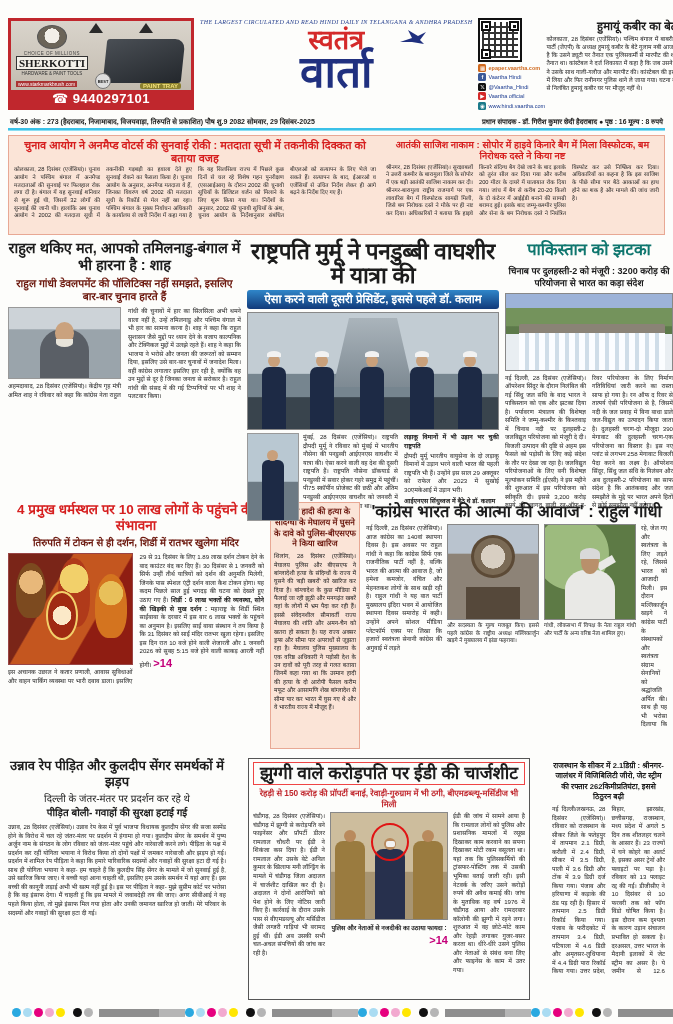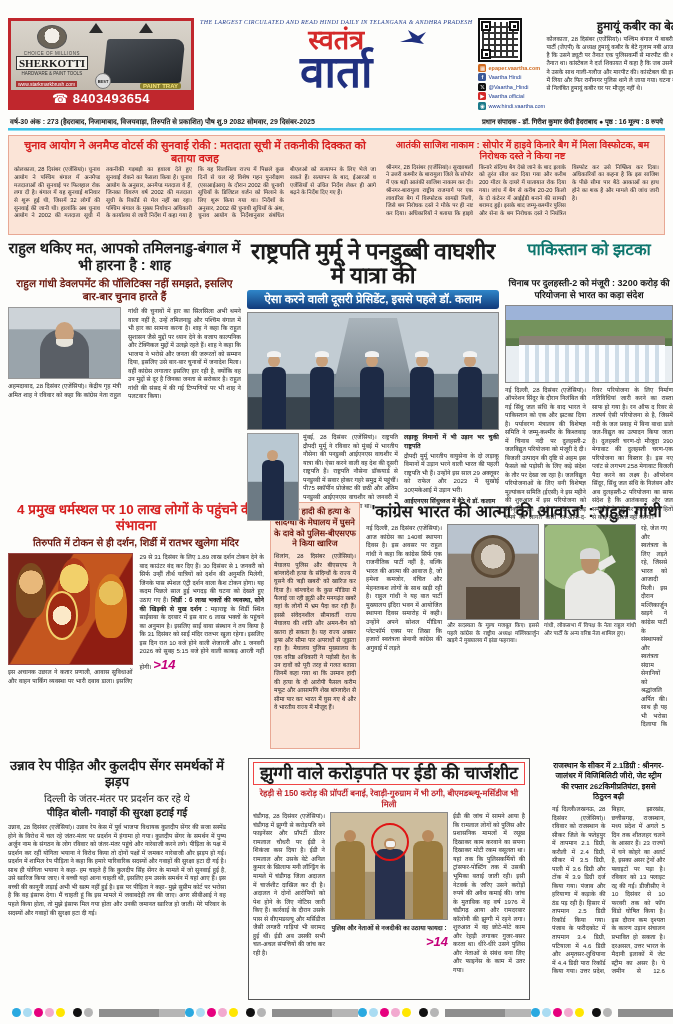--- a/index.html
+++ b/index.html
@@ -53,21 +53,21 @@
   .strip { margin-top:4px; background:#fbe4d7; border:1px solid #e8a894; padding:3px 5px; display:flex; gap:10px; height:100px; }
   .strip h2 { color:#d61f1f; font-weight:bold; }
   .strip-left { width:57%; } .strip-right { width:43%; }
   .strip-left h2 { font-size:11px; text-align:center; line-height:1.15; }
   .strip-right h2 { font-size:9.5px; text-align:center; line-height:1.2; }
   .strip p { font-size:5.7px; line-height:1.35; text-align:justify; margin-top:2px; overflow:hidden; }
   .strip-left p { column-count:4; column-gap:6px; height:72px; }
   .strip-right p { column-count:3; column-gap:6px; height:72px; }
   
   .bodytxt { font-size:6.1px; line-height:1.4; text-align:justify; color:#222; }
-  .jump { color:#c4007a; font-weight:bold; font-size:13px;font-style:italic; }
+  .jump { color:#c4007a; font-weight:bold; font-size:11px; }
   
   .row2 { display:grid; grid-template-columns:233px 252px 168px; gap:6px; margin-top:5px; height:256px; }
   .art-shah h1 { font-size:14.5px; text-align:center; line-height:1.2; }
   .art-shah .sub { font-size:10.5px; font-weight:bold; color:#6d1a10; text-align:center; line-height:1.25; margin-top:2px; }
   .art-shah .cols { column-count:2; column-gap:7px; height:178px; margin-top:4px; overflow:hidden; }
   .shah-photo { width:100%; height:72px; background:linear-gradient(180deg,#cdd3d8 0 30%,#9aa4ab 31% 100%); position:relative; border:1px solid #999; margin-bottom:3px; }
   .shah-photo .fig { position:absolute; left:28%; bottom:0; width:44%; height:70%; background:#5a5f66; border-radius:45% 45% 0 0; }
   .shah-photo .head { position:absolute; left:41%; bottom:48%; width:18%; height:32%; background:#caa27e; border-radius:50%; }
   .shah-photo .beard { position:absolute; left:42%; bottom:44%; width:16%; height:12%; background:#e8e4da; border-radius:0 0 50% 50%; }
   .art-prez h1 { font-size:22.5px; text-align:center; line-height:1.05; letter-spacing:-.3px; }
@@ -78,21 +78,21 @@
   .sailor { position:absolute; bottom:0; width:24px; height:62px; background:#1d2a45; border-radius:7px 7px 0 0; }
   .sailor:before { content:""; position:absolute; top:-12px; left:6px; width:12px; height:12px; border-radius:50%; background:#c9a07b; }
   .sailor:after { content:""; position:absolute; top:-16px; left:5px; width:14px; height:6px; border-radius:50% 50% 0 0; background:#f2f2f2; }
   .prez-body { display:flex; gap:4px; margin-top:3px; }
   .officer-photo { width:52px; height:88px; flex:none; border:1px solid #999; position:relative; background:linear-gradient(180deg,#b9c8d2 0 55%,#6c7a84 56% 100%); }
   .officer-photo .fig { position:absolute; left:14px; bottom:0; width:22px; height:60px; background:#1d2a45; border-radius:6px 6px 0 0; }
   .officer-photo .fig:before { content:""; position:absolute; top:-10px; left:5px; width:11px; height:11px; border-radius:50%; background:#c9a07b; }
   .prez-cols { column-count:2; column-gap:6px; height:88px; overflow:hidden; flex:1; }
   .prez-cols h4 { font-size:6.3px; font-weight:bold; margin:2px 0 1px 0; }
   .art-pak h1 { font-size:16.5px; color:#0f766e; text-align:center; line-height:1.1; }
-  .art-pak .sub { font-size:9px; font-weight:bold; text-align:center; line-height:1.3; margin-top:20px; }
+  .art-pak .sub { font-size:9px; font-weight:bold; text-align:center; line-height:1.3; margin-top:8px; }
   .dam-photo { width:100%; height:78px; margin-top:3px; border:1px solid #888; position:relative; overflow:hidden;
     background:linear-gradient(180deg,#9db3d8 0 18%,#74935c 19% 42%,#5d7a4a 43% 52%,#e9eef2 53% 100%); }
   .dam-photo .wall { position:absolute; left:8%; right:4%; top:40%; height:14%; background:#8a8376; border-radius:2px; }
   .dam-photo .water { position:absolute; left:8%; right:4%; top:52%; bottom:0; background:repeating-linear-gradient(90deg,#fbfdff 0 6px,#cfdde8 6px 10px); }
   .art-pak .cols { column-count:2; column-gap:6px; height:148px; margin-top:3px; overflow:hidden; }
   
   .row3 { display:grid; grid-template-columns:256px 90px auto; gap:6px; margin-top:6px; height:244px; }
   .art-temple h1 { color:#d61f1f; font-size:13.5px; text-align:center; line-height:1.15; }
   .art-temple .sub { color:#6d1a10; font-size:10px; font-weight:bold; text-align:center; margin-top:2px; }
   .art-temple .cols { column-count:2; column-gap:7px; height:196px; margin-top:4px; overflow:hidden; }
@@ -167,21 +167,21 @@
         <div class="ad-tiger"></div>
         <div class="ad-choice">CHOICE OF MILLIONS</div>
         <div class="ad-brand">SHERKOTTI</div>
         <div class="ad-sub">HARDWARE &amp; PAINT TOOLS</div>
       </div>
       <div class="ad-site">www.starkmarkbrush.com</div>
       <div class="ad-badge">BEST</div>
       <div class="ad-product">PAINT TRAY</div>
       <div class="ad-phonebar">
         <span>☎</span>
-        <span>8403493654</span>
+        <span>9440297101</span>
       </div>
     </div>
 
     <div class="logo-block">
       <div class="tagline">THE LARGEST CIRCULATED AND READ HINDI DAILY IN TELANGANA &amp; ANDHRA PRADESH</div>
       <div class="logo-l1">स्वतंत्र</div>
       <div class="logo-l2">वार्ता</div>
       <svg class="dove" width="30" height="18" viewBox="0 0 30 18">
         <path d="M2 14 L14 10 L10 2 L20 8 L28 4 L22 12 L26 16 L14 14 Z" fill="#20307f"></path>
       </svg>

